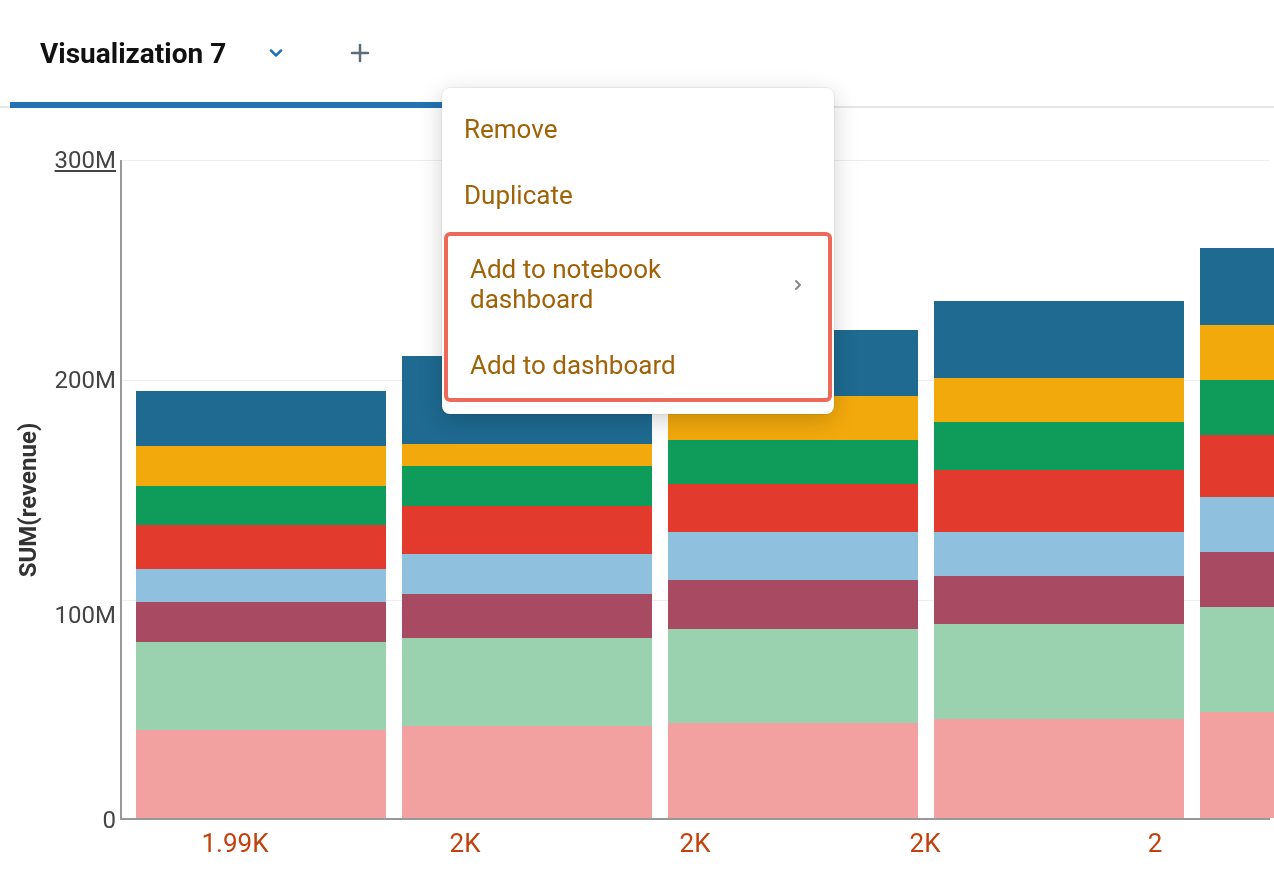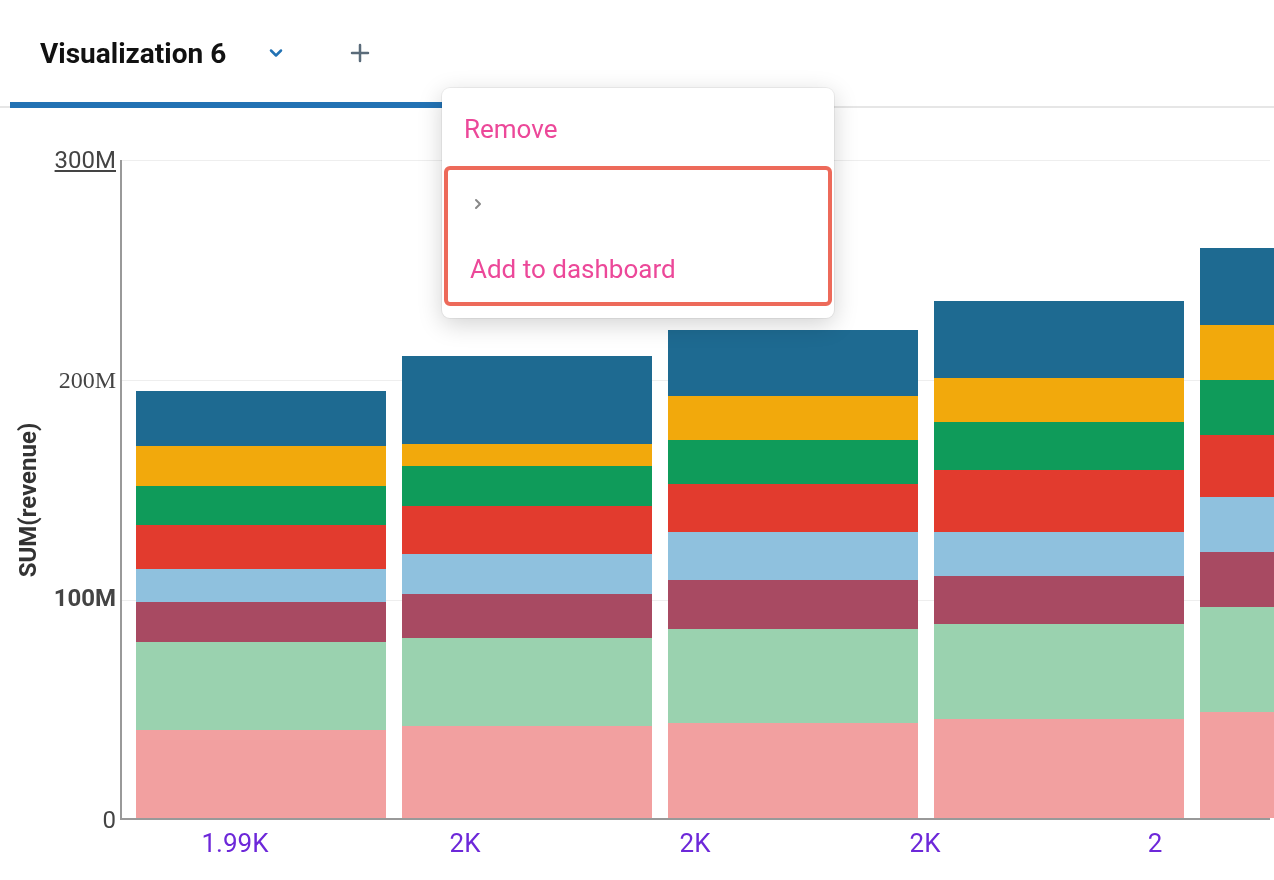--- a/index.html
+++ b/index.html
@@ -55,21 +55,21 @@
     width: 392px;
     background: #fff;
     border-radius: 8px;
     box-shadow: 0 6px 24px rgba(0,0,0,0.18), 0 0 0 1px rgba(0,0,0,0.05);
     padding: 8px 0;
     z-index: 20;
   }
   .menu-item {
     font-size: 26px;
     padding: 18px 22px;
-    color: #ec4899;
+    color: #a16207;
     cursor: pointer;
     display: flex;
     align-items: center;
     justify-content: space-between;
   }
   .highlight-box {
     border: 4px solid #ED6A5A;
     border-radius: 6px;
     margin: 4px 2px;
   }
@@ -131,69 +131,73 @@
     position: absolute;
     left: 100px;
     top: 698px;
     width: 1150px;
     display: flex;
   }
   .xtick {
     width: 266px;
     text-align: center;
     font-size: 26px;
-    color: #6d28d9;
+    color: #c2410c;
   }
 </style>
 </head>
 <body>
 
 <div class="tabbar">
   <div class="tab active">
-    <span>Visualization 6</span>
+    <span>Visualization 7</span>
   </div>
   <span class="chev">
     <svg width="20" height="20" viewBox="0 0 24 24" fill="none" stroke="currentColor" stroke-width="3" stroke-linecap="round" stroke-linejoin="round">
         <polyline points="6 9 12 15 18 9"></polyline>
       </svg>
   </span>
   <span class="plus">
     <svg width="24" height="24" viewBox="0 0 24 24" fill="none" stroke="currentColor" stroke-width="2.5" stroke-linecap="round">
         <line x1="12" y1="4" x2="12" y2="20"></line>
         <line x1="4" y1="12" x2="20" y2="12"></line>
       </svg>
   </span>
 
   <div class="menu">
     <div class="menu-item">
         <span>Remove</span>
       </div>
+    <div class="menu-item">
+        <span>Duplicate</span>
+      </div>
     <div class="highlight-box">
       <div class="menu-item">
+        <span>Add to notebook dashboard</span>
         <span style="color:#888">
           <svg width="16" height="16" viewBox="0 0 24 24" fill="none" stroke="currentColor" stroke-width="3" stroke-linecap="round" stroke-linejoin="round">
               <polyline points="9 6 15 12 9 18"></polyline>
             </svg>
         </span>
       </div>
       <div class="menu-item">
           <span>Add to dashboard</span>
         </div>
     </div>
   </div>
 </div>
 
 <div class="chart-wrap">
   <div class="ylabel">SUM(revenue)</div>
 
   <div id="yticks-container">
       <div class="ytick" style="top: 690px;">0</div>
-      <div class="ytick" style="top: 468px; font-weight: bold;">100M</div>
+      <div class="ytick" style="top: 485px;">100M</div>
       <div class="gridline" style="top: 470px;"></div>
-      <div class="ytick" style="top: 250px; font-family: Liberation Serif, serif;">200M</div>
+      <div class="ytick" style="top: 250px;">200M</div>
       <div class="gridline" style="top: 250px;"></div>
       <div class="ytick" style="top: 30px; text-decoration: underline;">300M</div>
       <div class="gridline" style="top: 30px;"></div>
     </div>
 
   <div class="plot">
     <div class="bars" id="bars">
         <div class="bar-slot" style="position: absolute; left: 6px; bottom: 0px; width: 250px;">
           <div class="seg" style="height: 88px; background: rgb(242, 160, 160);"></div>
           <div class="seg" style="height: 88px; background: rgb(154, 210, 175);"></div>

